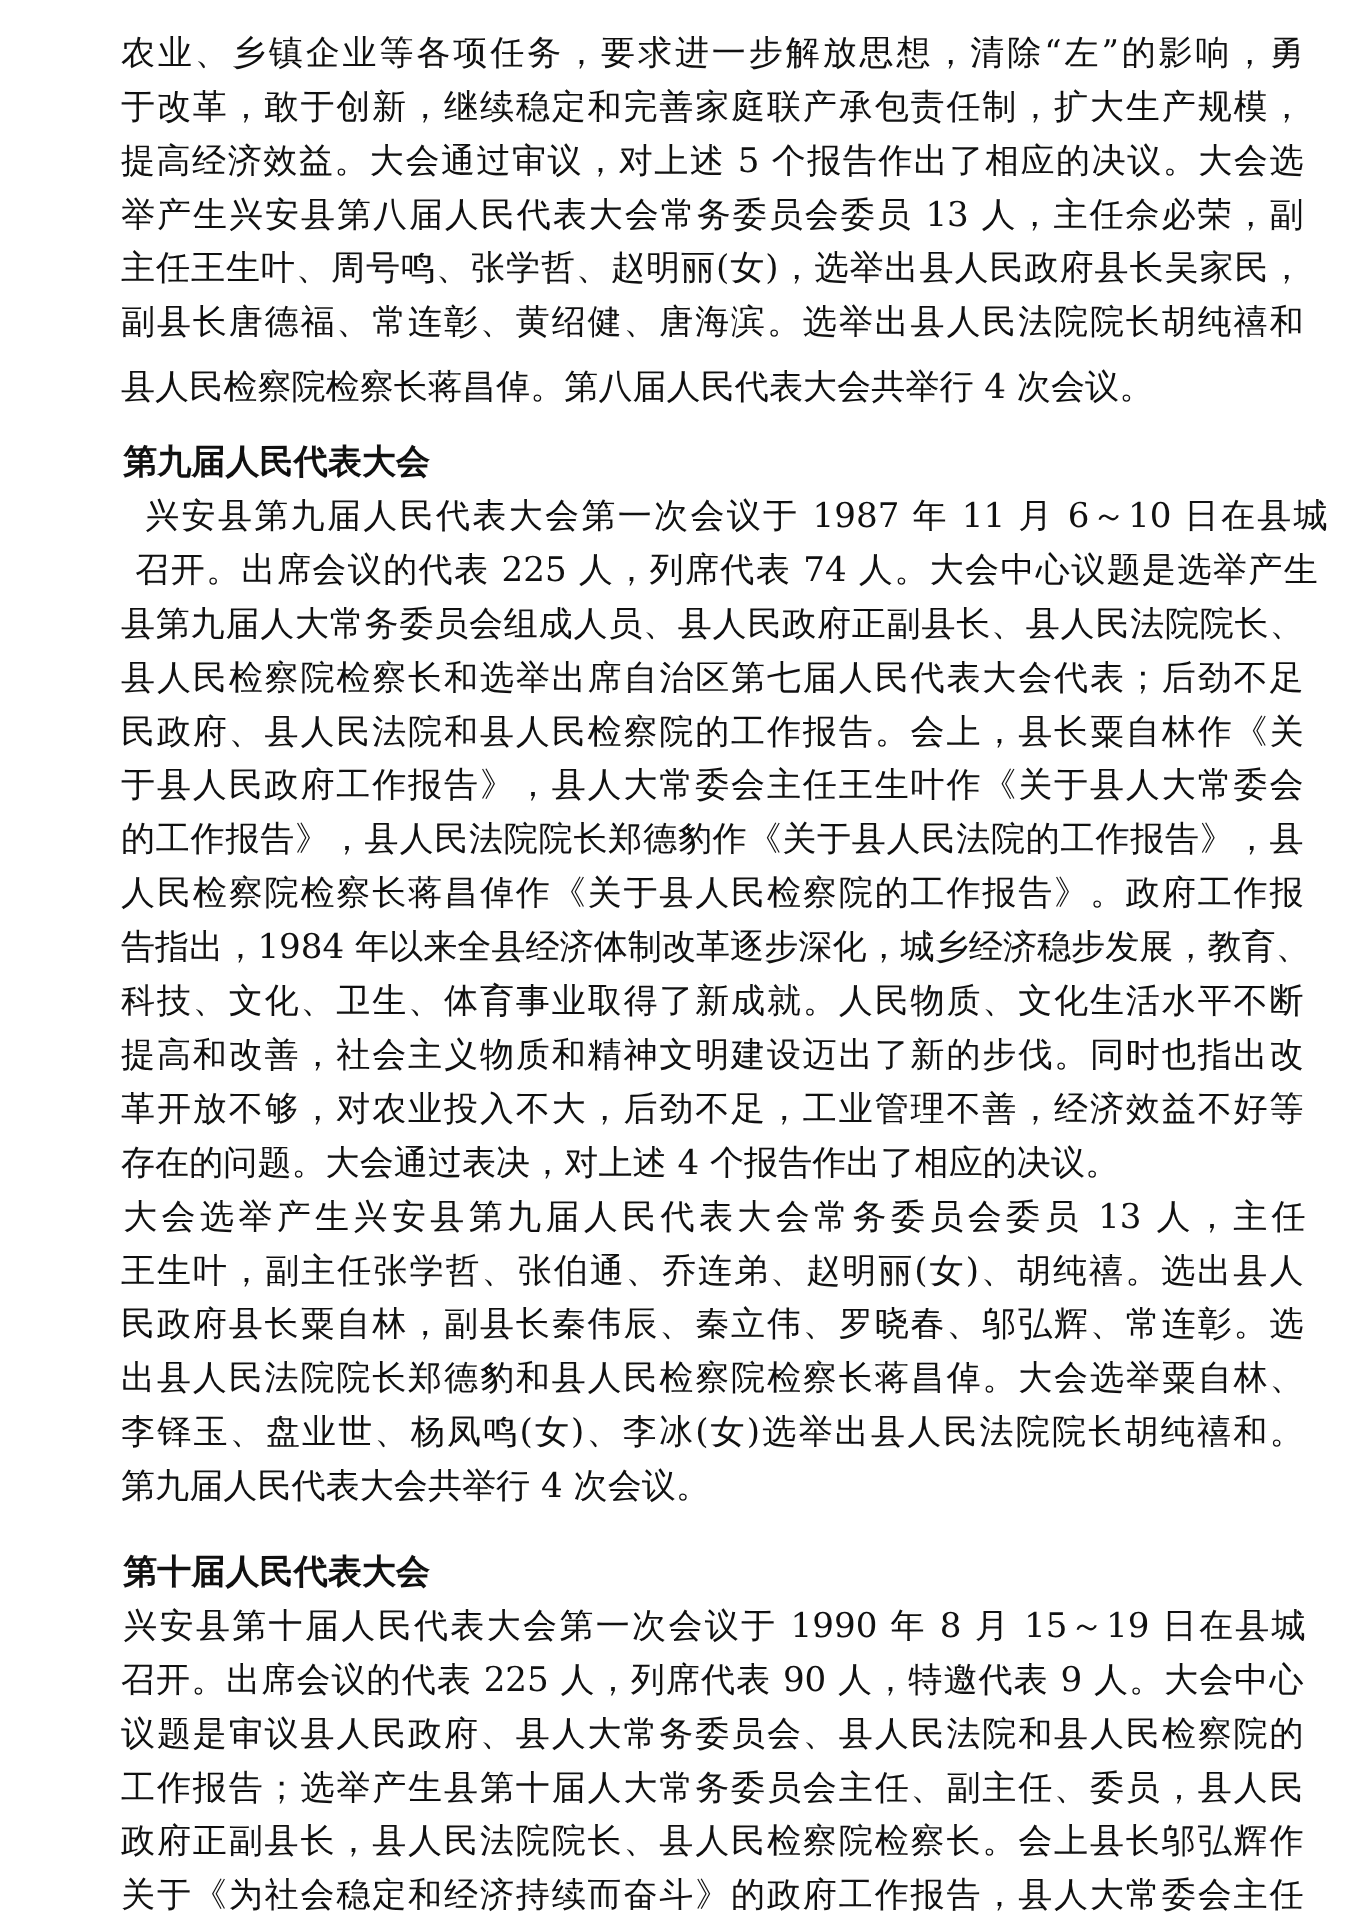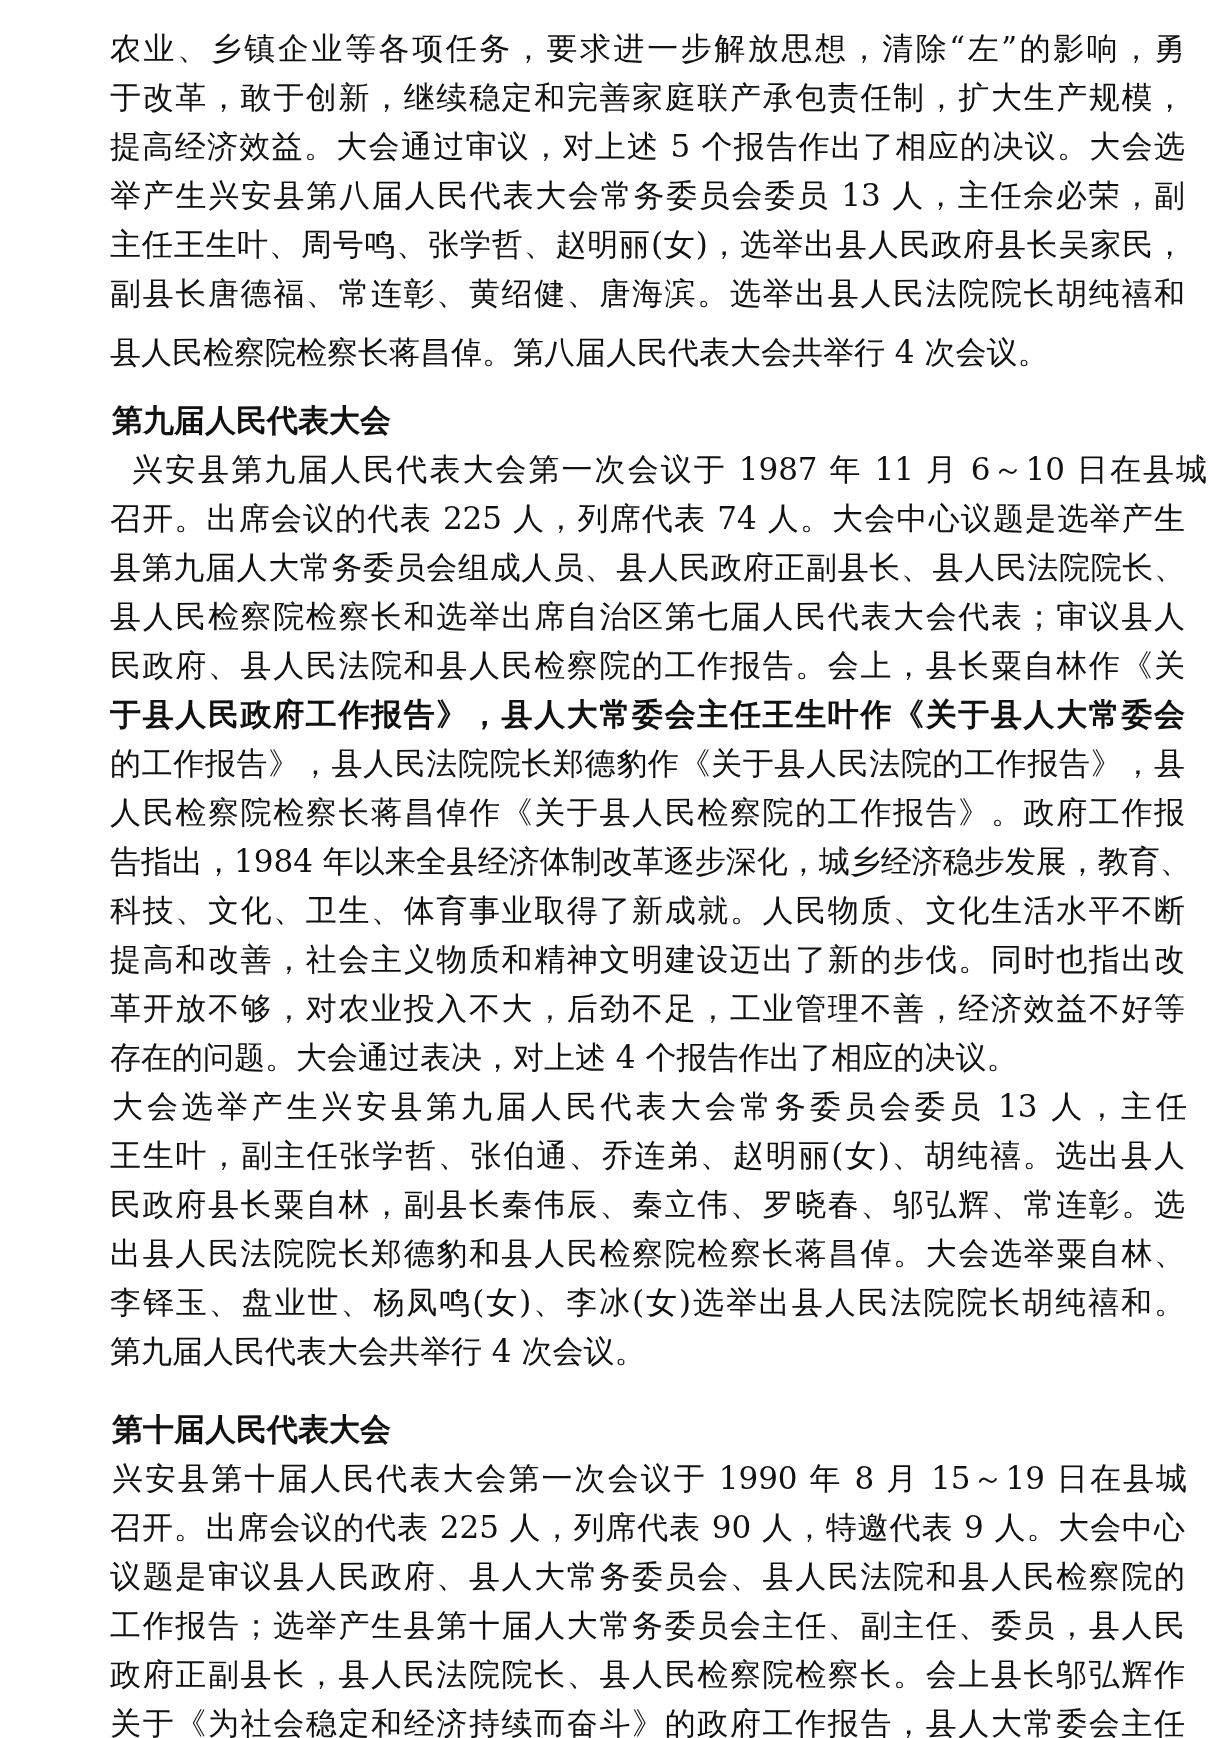--- a/index.html
+++ b/index.html
@@ -29,25 +29,25 @@
 <div class="page" id="page">
     <div class="line" style="top: 28px;">农业、乡镇企业等各项任务，要求进一步解放思想，清除“左”的影响，勇</div>
     <div class="line" style="top: 77px;">于改革，敢于创新，继续稳定和完善家庭联产承包责任制，扩大生产规模，</div>
     <div class="line" style="top: 126px;">提高经济效益。大会通过审议，对上述 5 个报告作出了相应的决议。大会选</div>
     <div class="line" style="top: 175px;">举产生兴安县第八届人民代表大会常务委员会委员 13 人，主任佘必荣，副</div>
     <div class="line" style="top: 224px;">主任王生叶、周号鸣、张学哲、赵明丽(女)，选举出县人民政府县长吴家民，</div>
     <div class="line" style="top: 273px;">副县长唐德福、常连彰、黄绍健、唐海滨。选举出县人民法院院长胡纯禧和</div>
     <div class="line last" style="top: 332px;">县人民检察院检察长蒋昌倬。第八届人民代表大会共举行 4 次会议。</div>
     <div class="heading" style="top: 400px;">第九届人民代表大会</div>
     <div class="line indent" style="top: 449px; margin-left: 20px;">兴安县第九届人民代表大会第一次会议于 1987 年 11 月 6～10 日在县城</div>
-    <div class="line" style="top: 498px;">召开。出席会议的代表 225 人，列席代表 74 人。大会中心议题是选举产生</div>
+    <div class="line" style="top: 498px; margin-left: 13px;">召开。出席会议的代表 225 人，列席代表 74 人。大会中心议题是选举产生</div>
     <div class="line" style="top: 547px;">县第九届人大常务委员会组成人员、县人民政府正副县长、县人民法院院长、</div>
-    <div class="line" style="top: 596px;">县人民检察院检察长和选举出席自治区第七届人民代表大会代表；审议县人</div>
+    <div class="line" style="top: 596px;">县人民检察院检察长和选举出席自治区第七届人民代表大会代表；后劲不足</div>
     <div class="line" style="top: 645px;">民政府、县人民法院和县人民检察院的工作报告。会上，县长粟自林作《关</div>
-    <div class="line" style="top: 694px; font-weight: bold;">于县人民政府工作报告》，县人大常委会主任王生叶作《关于县人大常委会</div>
+    <div class="line" style="top: 694px;">于县人民政府工作报告》，县人大常委会主任王生叶作《关于县人大常委会</div>
     <div class="line" style="top: 743px;">的工作报告》，县人民法院院长郑德豹作《关于县人民法院的工作报告》，县</div>
     <div class="line" style="top: 792px;">人民检察院检察长蒋昌倬作《关于县人民检察院的工作报告》。政府工作报</div>
     <div class="line" style="top: 841px;">告指出，1984 年以来全县经济体制改革逐步深化，城乡经济稳步发展，教育、</div>
     <div class="line" style="top: 890px;">科技、文化、卫生、体育事业取得了新成就。人民物质、文化生活水平不断</div>
     <div class="line" style="top: 939px;">提高和改善，社会主义物质和精神文明建设迈出了新的步伐。同时也指出改</div>
     <div class="line" style="top: 988px;">革开放不够，对农业投入不大，后劲不足，工业管理不善，经济效益不好等</div>
     <div class="line last" style="top: 1037px;">存在的问题。大会通过表决，对上述 4 个报告作出了相应的决议。</div>
     <div class="line indent" style="top: 1086px;">大会选举产生兴安县第九届人民代表大会常务委员会委员 13 人，主任</div>
     <div class="line" style="top: 1135px;">王生叶，副主任张学哲、张伯通、乔连弟、赵明丽(女)、胡纯禧。选出县人</div>
     <div class="line" style="top: 1184px;">民政府县长粟自林，副县长秦伟辰、秦立伟、罗晓春、邬弘辉、常连彰。选</div>

